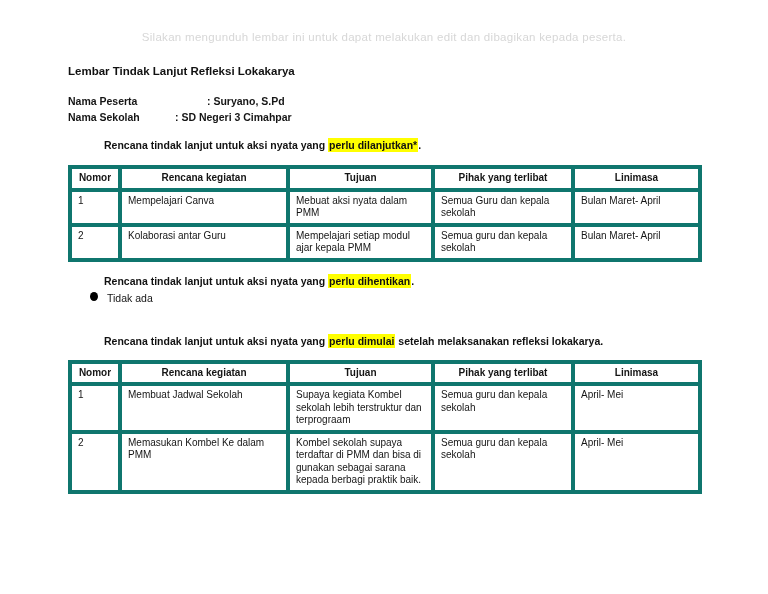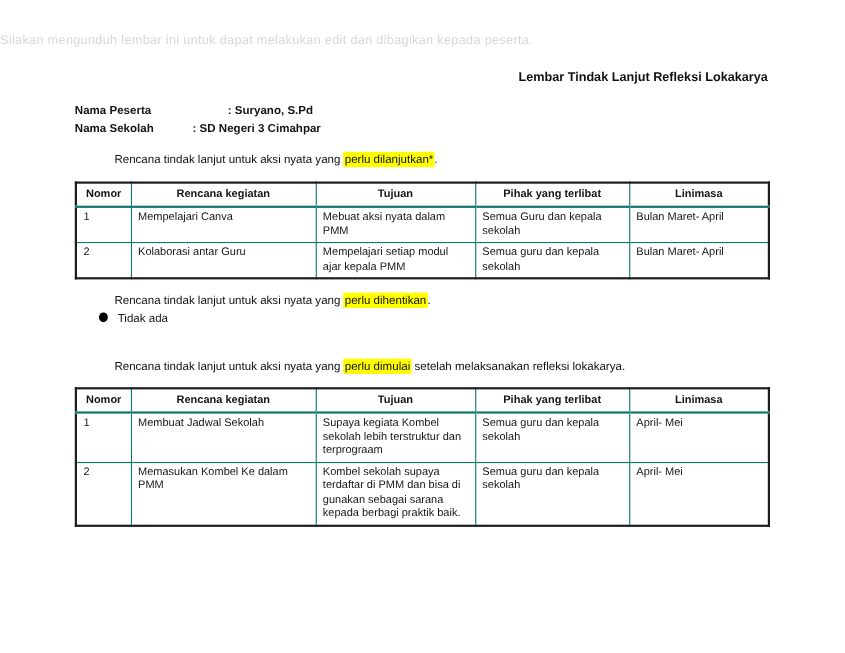--- a/index.html
+++ b/index.html
@@ -8,60 +8,60 @@
     font-family: "Liberation Sans", "DejaVu Sans", sans-serif;
     color: #151515;
     position: relative;
     overflow: hidden;
   }
   .page { width: 768px; height: 594px; background: #fff; position: relative; }
   .content { padding: 0 70px 0 68px; }
 
   .watermark {
     margin-top: 31px;
-    text-align: left;
+    text-align: center;
     font-size: 11.5px;
     color: #d7d7d7;
     letter-spacing: 0.3px;
   }
   .doc-title {
     margin-top: 22px;
-    text-align: right;
+    text-align: left;
     font-size: 11.5px;
     font-weight: bold;
     color: #111;
   }
   .identity { margin-top: 16px; font-size: 10.5px; font-weight: bold; }
   .identity-row { line-height: 16px; white-space: nowrap; }
   .identity-label { display: inline-block; }
   .identity-row.r1 .identity-label { width: 139px; }
   .identity-row.r2 .identity-label { width: 107px; }
 
   .section-heading {
     font-size: 10.5px;
-    font-weight: normal;
+    font-weight: bold;
     color: #111;
     line-height: 14px;
     padding-left: 36px;
   }
   .h1 { margin-top: 13px; }
   .h2 { margin-top: 12px; }
   .h3 { margin-top: 30px; }
   .hl { background: #ffff00; padding: 1px 1px; }
 
   table.doc-table {
     border-collapse: collapse;
     table-layout: fixed;
     width: 630px;
     border: 2px solid #1d1d1d;
   }
   .t1 { margin-top: 13px; }
   .t2 { margin-top: 12px; }
   table.doc-table th, table.doc-table td {
-    border: 1px solid #0f766e;
+    border: 4px solid #0f766e;
     font-size: 10px;
     line-height: 12.5px;
     padding: 3px 6px;
     overflow: hidden;
   }
   table.doc-table th {
     font-weight: bold;
     text-align: center;
     vertical-align: middle;
     height: 22px;

